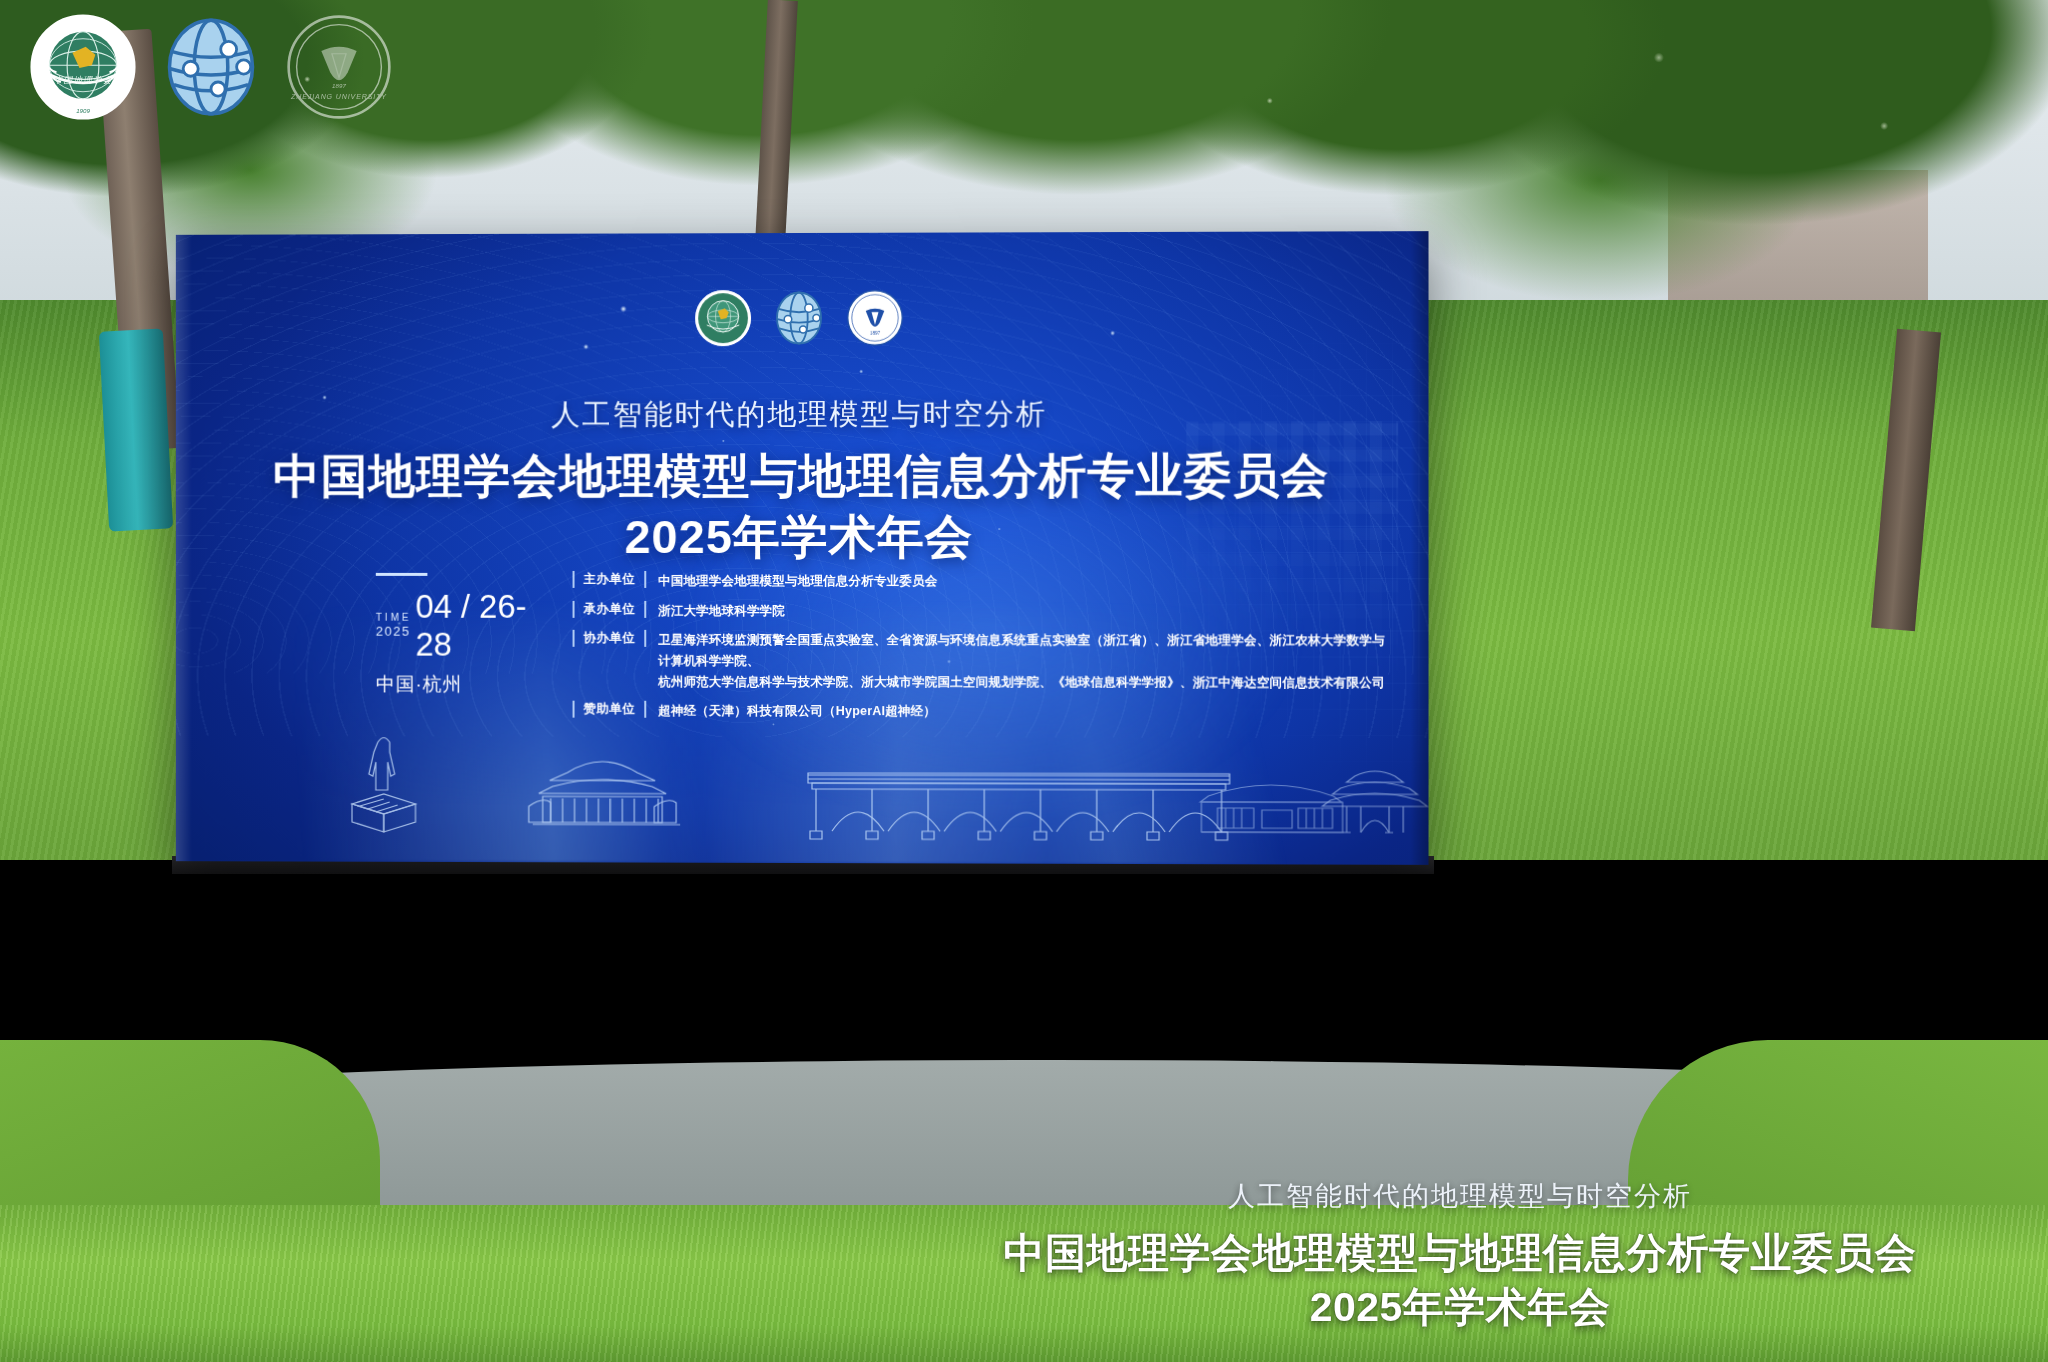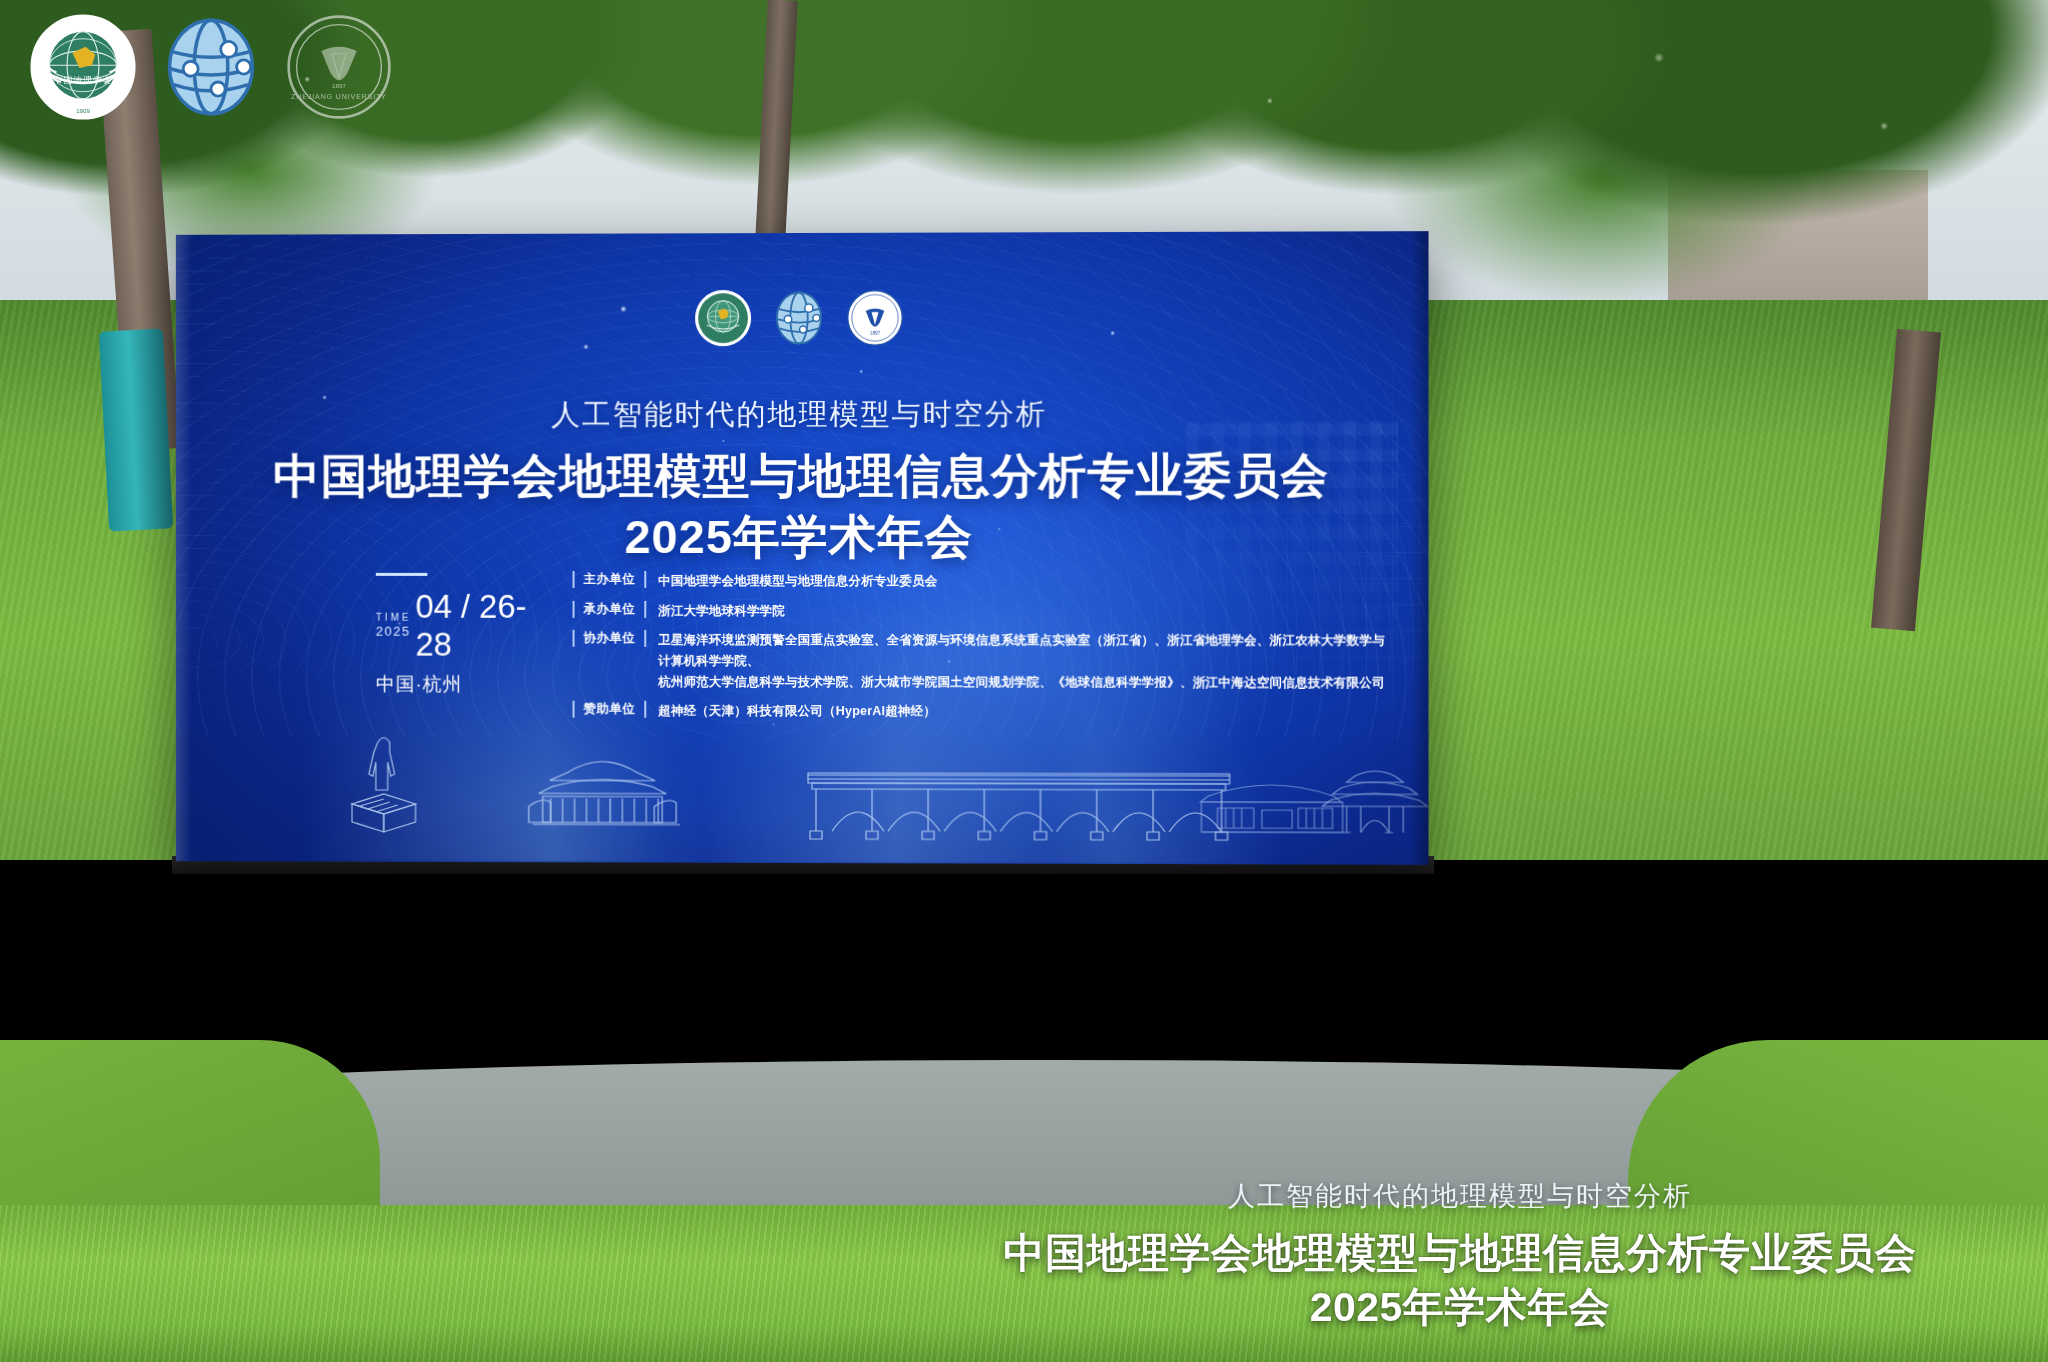--- a/index.html
+++ b/index.html
@@ -246,21 +246,21 @@
     position:absolute; left:150px; top:868px; width:1310px; height:40px;
     background:radial-gradient(ellipse at center, rgba(0,0,0,.48), rgba(0,0,0,0) 72%);
     filter:blur(5px);
   }
 
   
   .corner-logos{
     position:absolute; left:30px; top:14px;
     display:flex; align-items:center; gap:22px; z-index:20;
   }
-  .clogo{ width:106px; height:106px; }
+  .clogo{ width:106px; height:106px;font-style:italic; }
   .clogo svg{ display:block; width:100%; height:100%; }
   .clogo.zju{ opacity:.55; }
 
   
   .caption{
     position:absolute; right:38px; bottom:28px; z-index:25;
     text-align:center; width:1100px;
   }
   .cap-sub{
     font-size:27px; color:#f2f7ff; letter-spacing:2px; font-weight:400;

